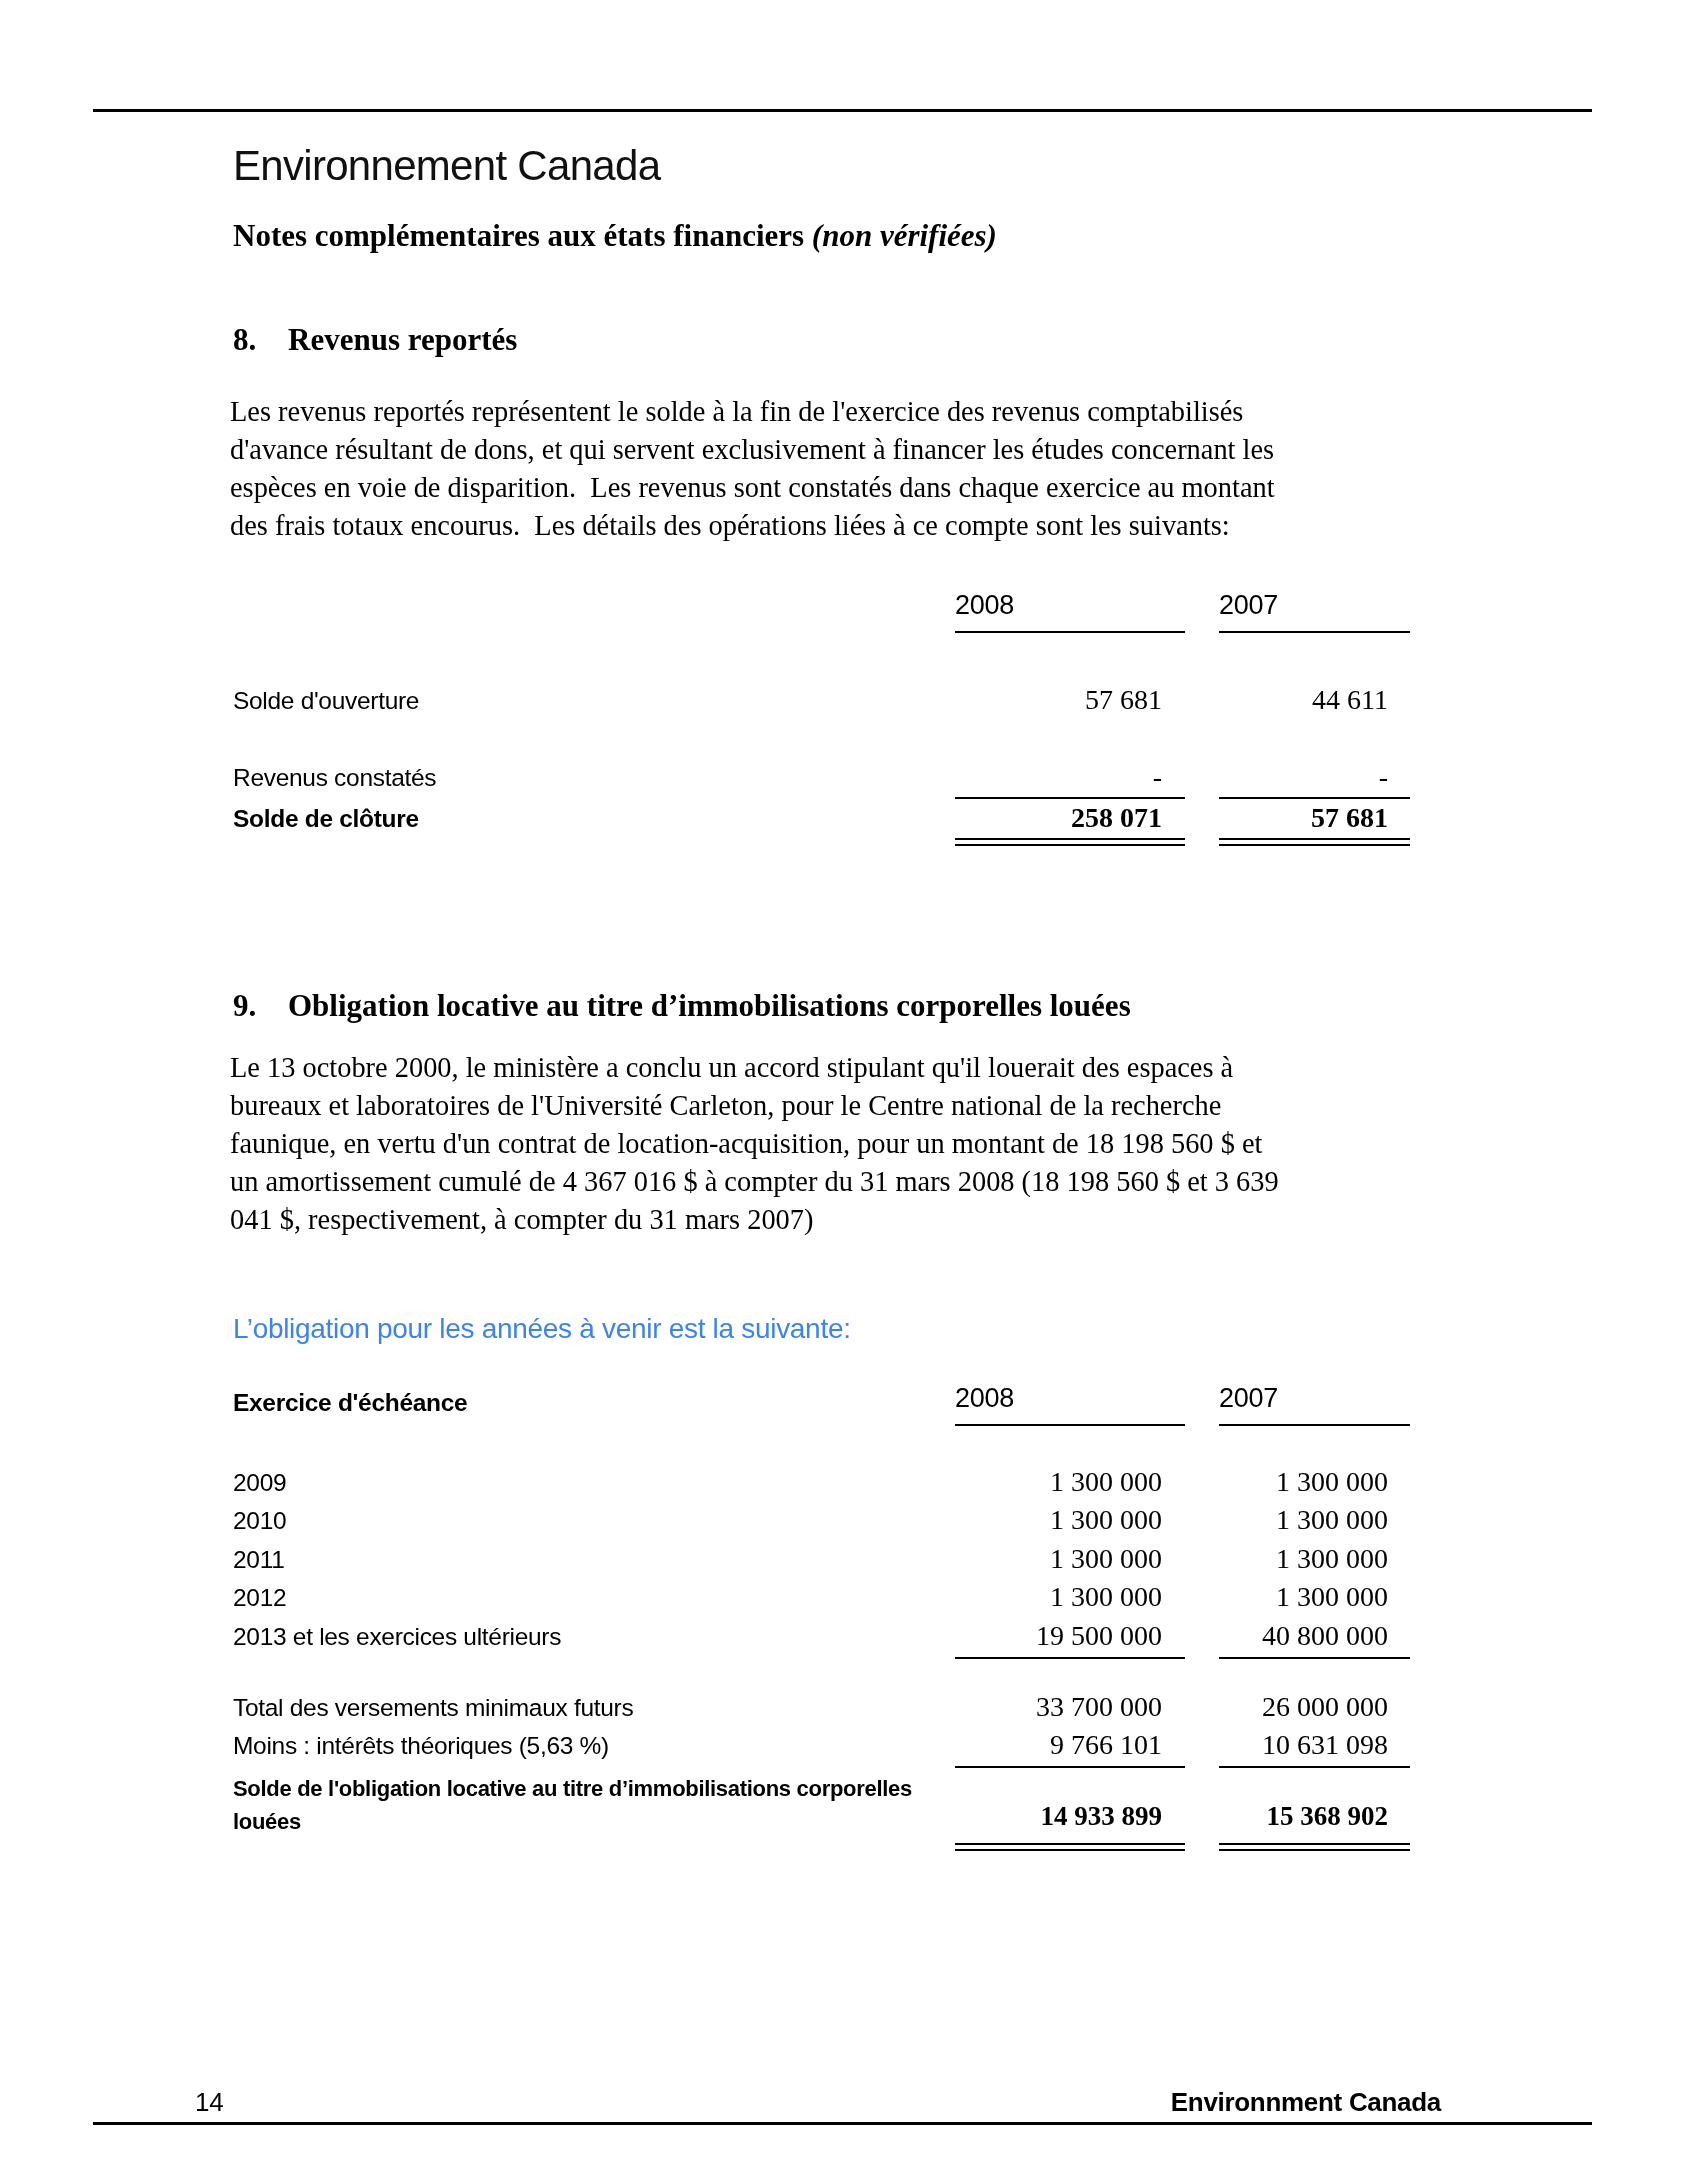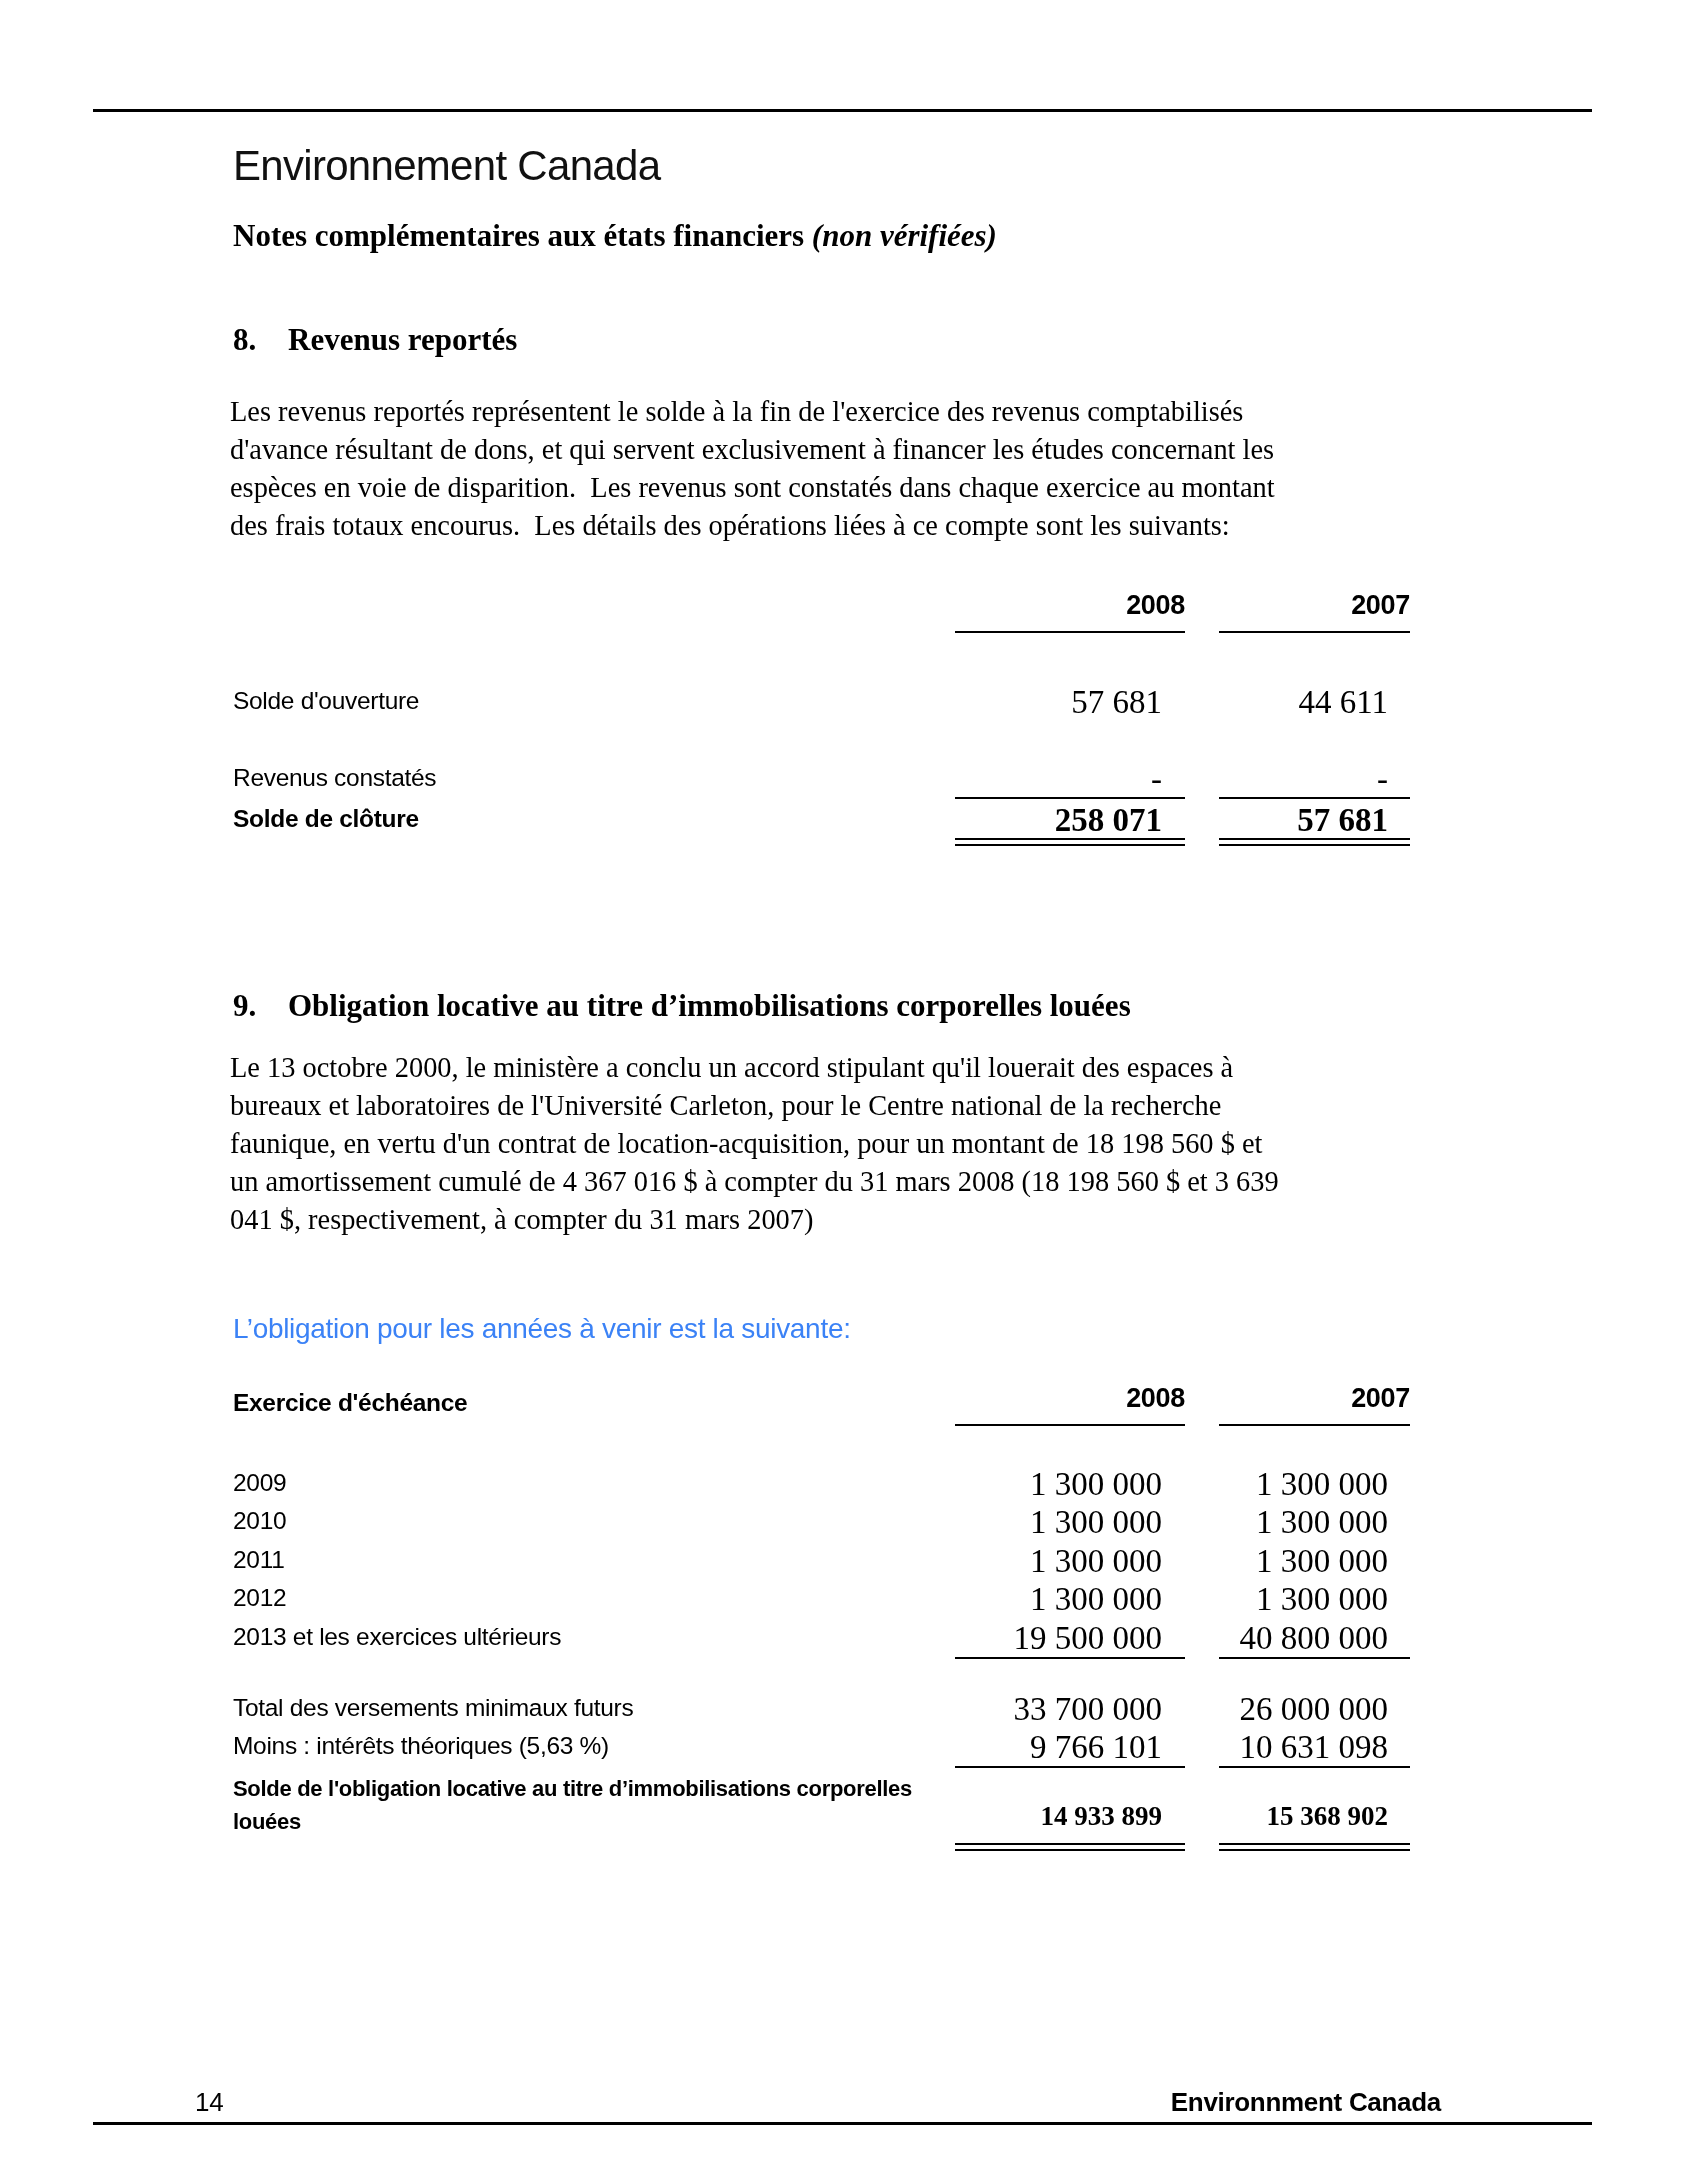--- a/index.html
+++ b/index.html
@@ -29,27 +29,27 @@
 
   .lead-in{left:233px;top:1313px;font-size:28px;color:#3b82f6;white-space:nowrap;}
 
   
   .v1{position:absolute;left:913px;width:249px;text-align:right;}
   .v2{position:absolute;left:1139px;width:249px;text-align:right;}
   .rule-c1{left:955px;width:230px;height:2px;}
   .rule-c2{left:1219px;width:191px;height:2px;}
   .dbl{height:4px;background:none;border-top:2px solid #000;border-bottom:2px solid #000;}
 
-  .col-head{position:absolute;font-family:"Liberation Sans", sans-serif;letter-spacing:-0.3px;font-size:27px;font-weight:bold;text-align:right;white-space:nowrap;}
+  .col-head{position:absolute;font-family:"Liberation Sans", sans-serif;letter-spacing:-0.3px;font-size:27px;font-weight:normal;text-align:left;white-space:nowrap;}
   .ch1{left:955px;width:230px;}
   .ch2{left:1219px;width:191px;}
 
   .trow{position:absolute;left:0;top:0;width:1687px;height:36px;}
   .trow .lbl{position:absolute;left:233px;top:2.6px;font-family:"Liberation Sans", sans-serif;letter-spacing:-0.3px;font-size:24.5px;white-space:nowrap;}
-  .trow .val{font-size:33px;}
+  .trow .val{font-size:28px;}
   .trow.bold .lbl{font-weight:bold;}
   .trow.bold .val{font-weight:bold;}
 
   .t2-total-l1{left:233px;top:1776px;font-size:22px;font-weight:bold;white-space:nowrap;}
   .t2-total-l2{left:233px;top:1809px;font-size:22px;font-weight:bold;white-space:nowrap;}
   .t2-total-val{top:1801px;font-size:27px;font-weight:bold;}
 
   .footer-page{left:195px;top:2087px;font-size:26px;white-space:nowrap;}
   .footer-org{left:992px;top:2087px;width:449px;text-align:right;font-size:26px;font-weight:bold;white-space:nowrap;}
 </style>

